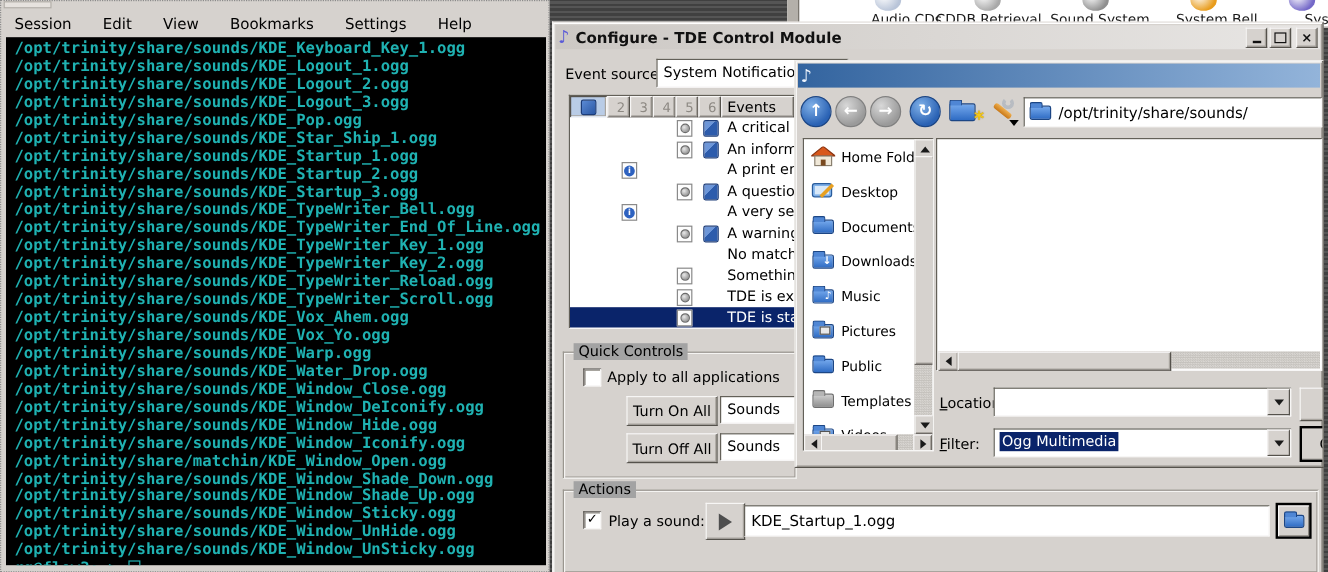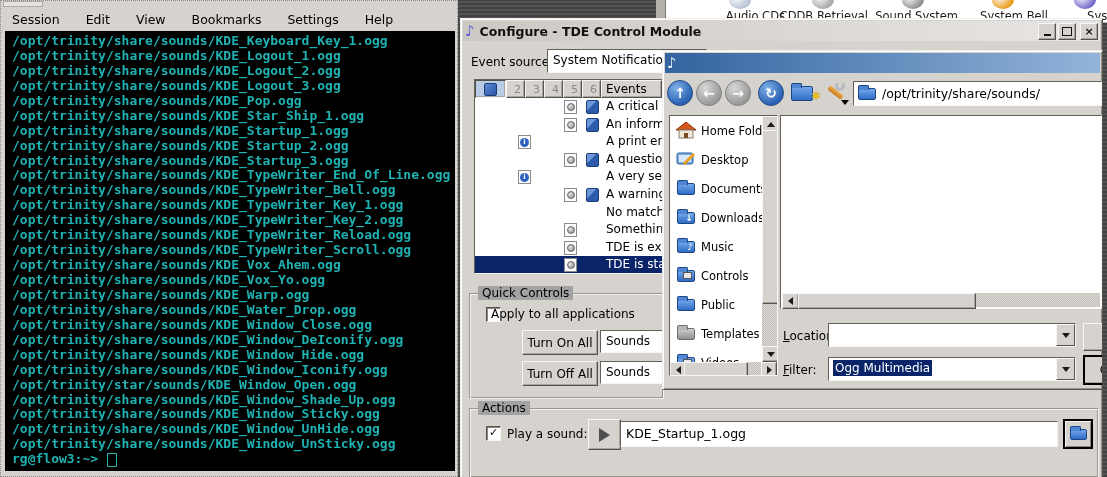--- a/index.html
+++ b/index.html
@@ -61,21 +61,21 @@
   .ev-row.selected{background:#0a246a;color:#fff;}
   .ev-label{position:absolute;left:131px;top:0;}
   .ev-icon{position:absolute;top:2px;width:13px;height:14px;}
   .icon-doc{background:#fdfdfd;border:1px solid #8a8a8a;box-sizing:border-box;display:flex;align-items:center;justify-content:center;}
   .doc-dot{width:8px;height:8px;border-radius:50%;background:radial-gradient(circle at 35% 35%,#e8e8e8,#7d7d7d);border:1px solid #6a6a6a;box-sizing:border-box;}
   .doc-info{width:9px;height:9px;border-radius:50%;background:#2e62c0;color:#fff;font-size:7px;font-weight:bold;text-align:center;line-height:9px;}
   .icon-app{background:linear-gradient(135deg,#6d96d8 0 40%,#2d5cac 40%);border:1px solid #1c3c78;border-radius:2px;box-sizing:border-box;}
   
   #quickctl{left:8px;top:274px;width:193px;height:104px;position:absolute;}
   #qc-check{left:16px;top:13px;position:absolute;}
-  #qc-check-label{left:21px;top:13px;position:absolute;white-space:nowrap;}
+  #qc-check-label{left:36px;top:13px;position:absolute;white-space:nowrap;}
   .qc-btn{position:absolute;left:52px;width:74px;height:23px;font-size:12px;}
   .qc-combo{position:absolute;left:130px;width:75px;height:23px;padding:3px 5px;font-size:12px;box-sizing:border-box;}
   
   #actions{left:8px;top:389px;width:628px;height:68px;position:absolute;}
   #act-check{left:16px;top:17px;position:absolute;}
   #act-label{left:37px;top:18px;position:absolute;white-space:nowrap;}
   #play-btn{left:118px;top:10px;width:31px;height:29px;position:absolute;}
   #play-tri{width:0;height:0;border-top:7px solid transparent;border-bottom:7px solid transparent;border-left:11px solid #4e4e4e;}
   #sound-field{left:150px;top:12px;width:438px;height:26px;position:absolute;padding:4px 5px;font-size:12.5px;box-sizing:border-box;font-family:"DejaVu Sans",sans-serif;}
   #browse-btn{left:593px;top:10px;width:30px;height:30px;position:absolute;border:2px solid #000;background:#d6d2ce;display:flex;align-items:center;justify-content:center;box-shadow:inset 1px 1px 0 #f7f6f5, inset -1px -1px 0 #8a867f;box-sizing:border-box;}
@@ -158,35 +158,36 @@
   <div class="abs" id="term-screen">
       <div class="tline">/opt/trinity/share/sounds/KDE_Keyboard_Key_1.ogg</div>
       <div class="tline">/opt/trinity/share/sounds/KDE_Logout_1.ogg</div>
       <div class="tline">/opt/trinity/share/sounds/KDE_Logout_2.ogg</div>
       <div class="tline">/opt/trinity/share/sounds/KDE_Logout_3.ogg</div>
       <div class="tline">/opt/trinity/share/sounds/KDE_Pop.ogg</div>
       <div class="tline">/opt/trinity/share/sounds/KDE_Star_Ship_1.ogg</div>
       <div class="tline">/opt/trinity/share/sounds/KDE_Startup_1.ogg</div>
       <div class="tline">/opt/trinity/share/sounds/KDE_Startup_2.ogg</div>
       <div class="tline">/opt/trinity/share/sounds/KDE_Startup_3.ogg</div>
+      <div class="tline">/opt/trinity/share/sounds/KDE_TypeWriter_Bell.ogg</div>
       <div class="tline">/opt/trinity/share/sounds/KDE_TypeWriter_End_Of_Line.ogg</div>
-      <div class="tline">/opt/trinity/share/sounds/KDE_TypeWriter_Bell.ogg</div>
       <div class="tline">/opt/trinity/share/sounds/KDE_TypeWriter_Key_1.ogg</div>
       <div class="tline">/opt/trinity/share/sounds/KDE_TypeWriter_Key_2.ogg</div>
       <div class="tline">/opt/trinity/share/sounds/KDE_TypeWriter_Reload.ogg</div>
       <div class="tline">/opt/trinity/share/sounds/KDE_TypeWriter_Scroll.ogg</div>
       <div class="tline">/opt/trinity/share/sounds/KDE_Vox_Ahem.ogg</div>
       <div class="tline">/opt/trinity/share/sounds/KDE_Vox_Yo.ogg</div>
       <div class="tline">/opt/trinity/share/sounds/KDE_Warp.ogg</div>
       <div class="tline">/opt/trinity/share/sounds/KDE_Water_Drop.ogg</div>
       <div class="tline">/opt/trinity/share/sounds/KDE_Window_Close.ogg</div>
       <div class="tline">/opt/trinity/share/sounds/KDE_Window_DeIconify.ogg</div>
       <div class="tline">/opt/trinity/share/sounds/KDE_Window_Hide.ogg</div>
       <div class="tline">/opt/trinity/share/sounds/KDE_Window_Iconify.ogg</div>
-      <div class="tline">/opt/trinity/star/sounds/KDE_Window_Open.ogg</div>
+      <div class="tline">/opt/trinity/share/matchin/KDE_Window_Open.ogg</div>
+      <div class="tline">/opt/trinity/share/sounds/KDE_Window_Shade_Down.ogg</div>
       <div class="tline">/opt/trinity/share/sounds/KDE_Window_Shade_Up.ogg</div>
       <div class="tline">/opt/trinity/share/sounds/KDE_Window_Sticky.ogg</div>
       <div class="tline">/opt/trinity/share/sounds/KDE_Window_UnHide.ogg</div>
       <div class="tline">/opt/trinity/share/sounds/KDE_Window_UnSticky.ogg</div>
       <div class="tline">rg@flow3:~&gt; <span class="cursor-box"></span></div>
     </div>
 </div>
 
 <div class="abs win" id="configure">
   <div class="titlebar titlebar-inactive">
@@ -385,21 +386,21 @@
             </span>
           </span>
           <span>Music</span>
         </div>
         <div class="side-item">
           <span class="side-ic">
             <span class="folder">
               <span class="emblem-box"></span>
             </span>
           </span>
-          <span>Controls</span>
+          <span>Pictures</span>
         </div>
         <div class="side-item">
           <span class="side-ic">
             <span class="folder"></span>
           </span>
           <span>Public</span>
         </div>
         <div class="side-item">
           <span class="side-ic">
             <span class="folder folder-gray"></span>

